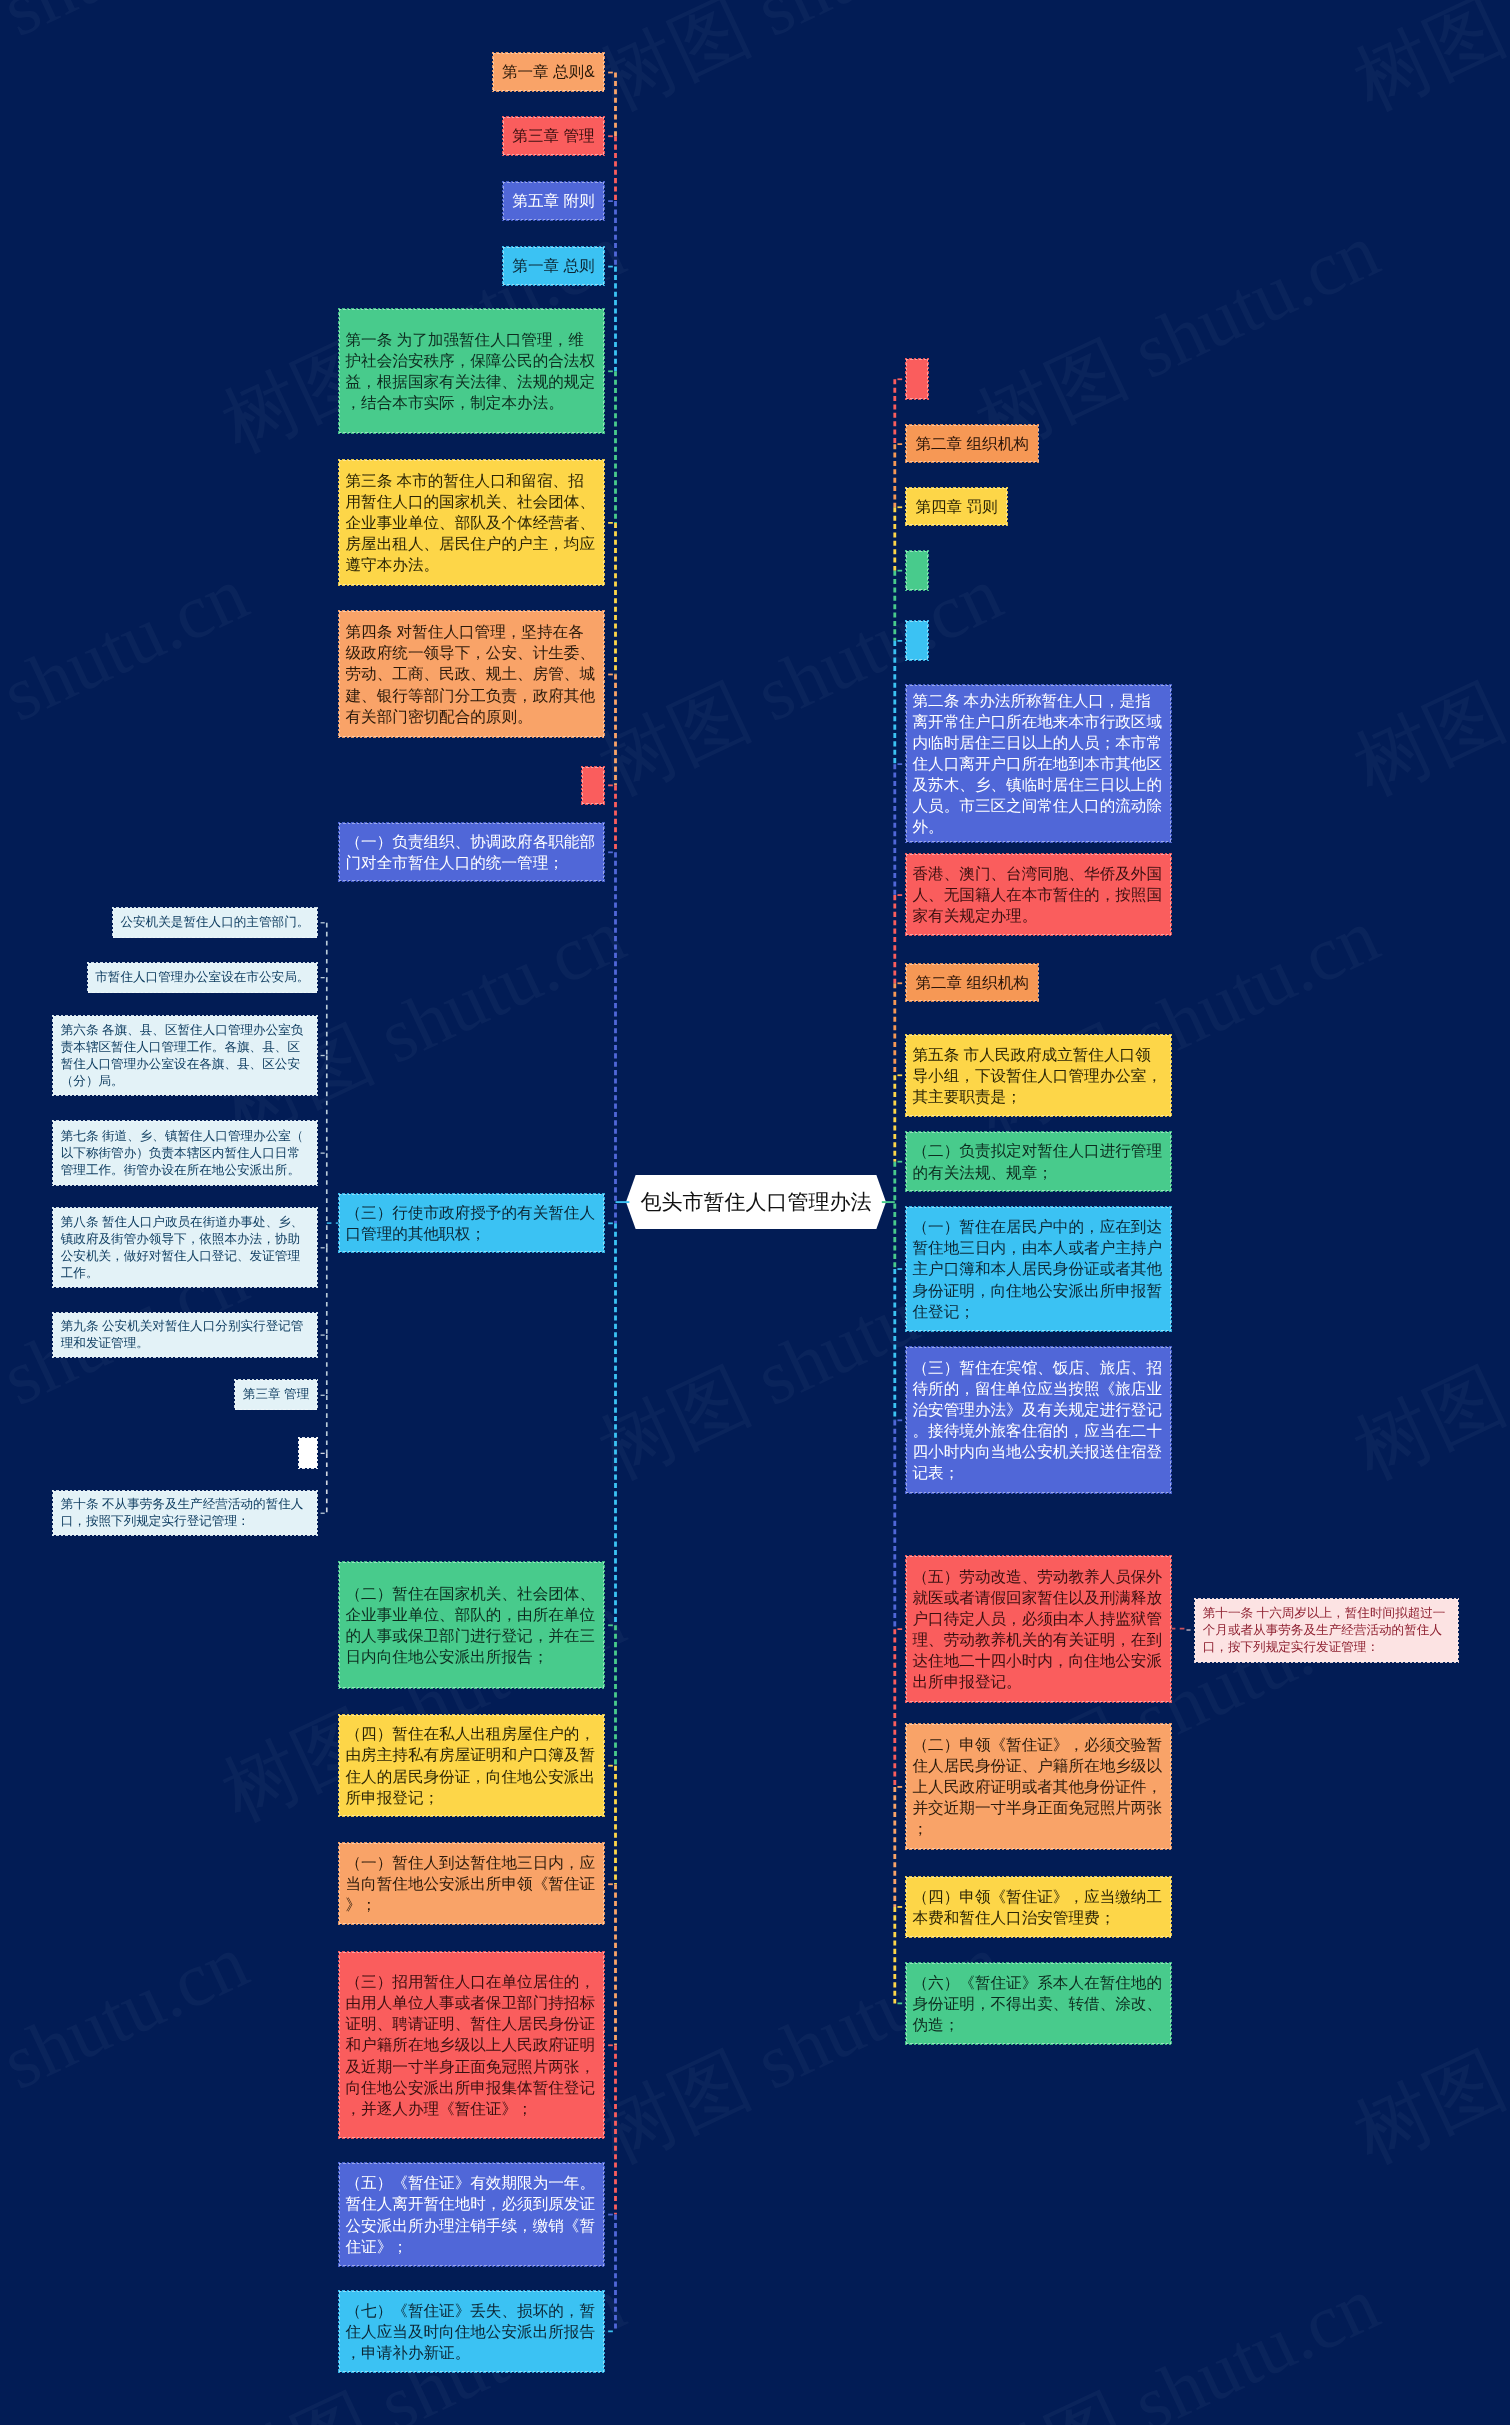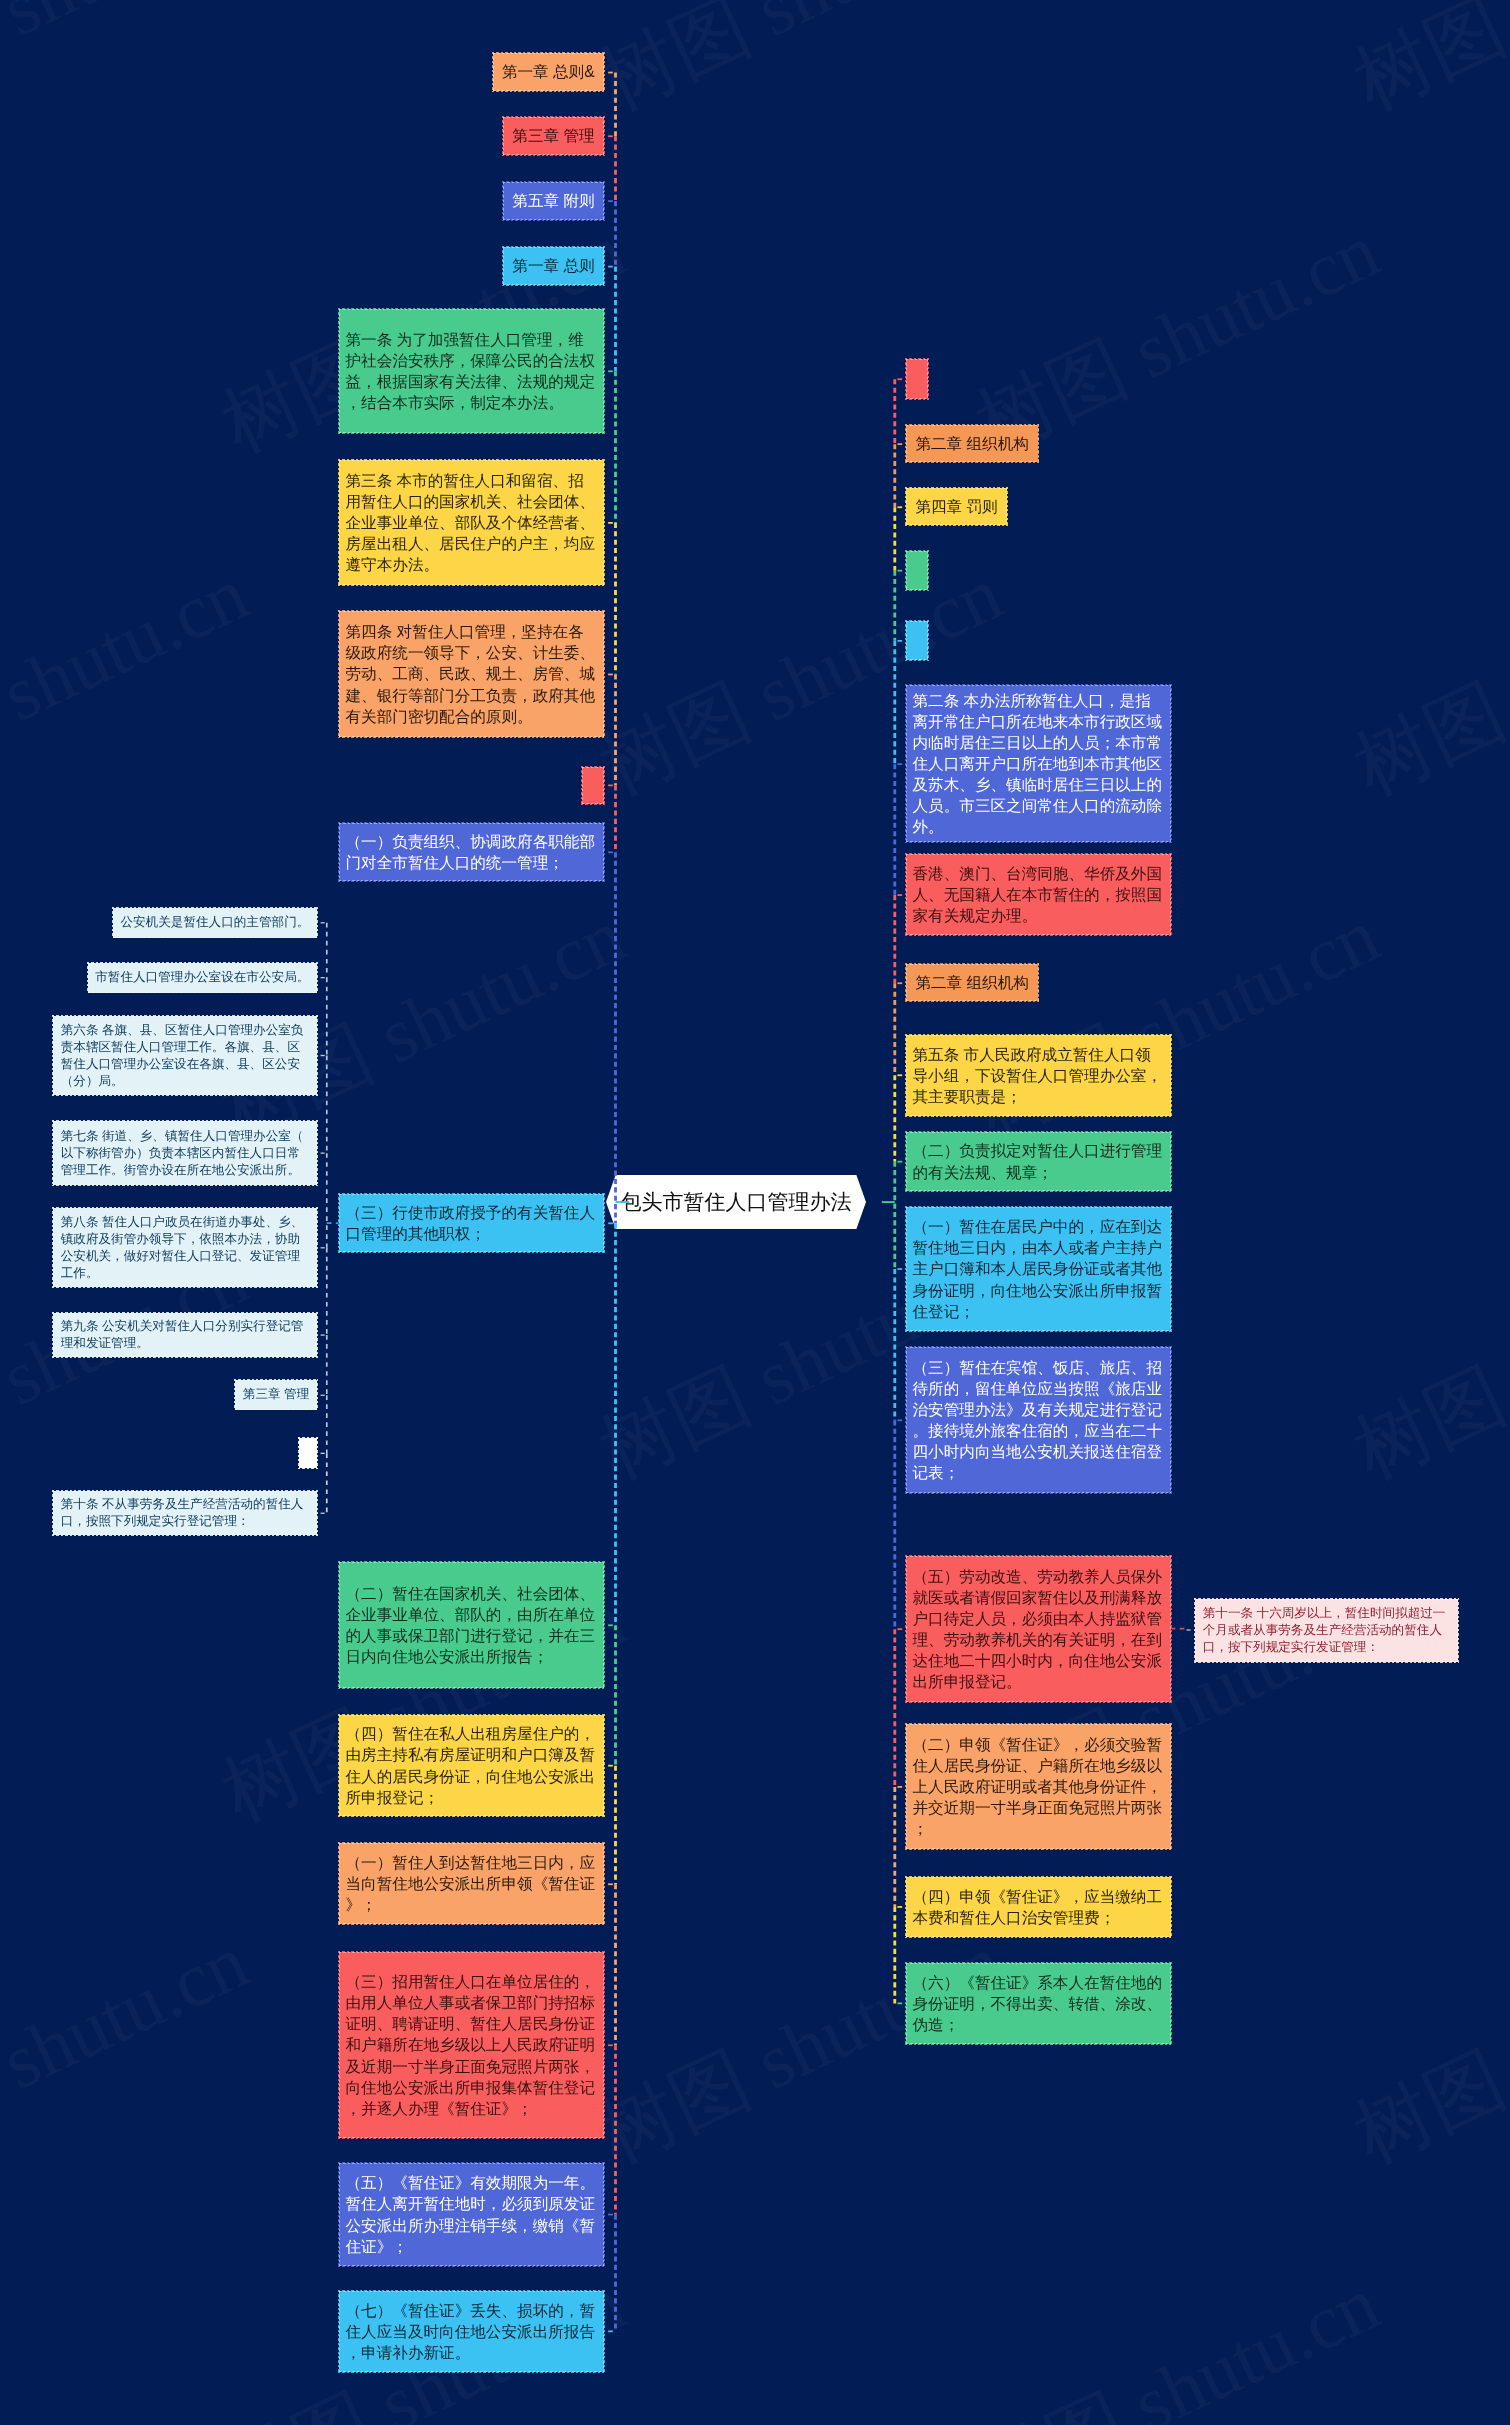--- a/index.html
+++ b/index.html
@@ -68,21 +68,21 @@
     <div class="wm" style="left: 960px; top: 1068px;">树图 shutu.cn</div>
     <div class="wm" style="left: 206px; top: 1068px;">树图 shutu.cn</div>
     <div class="wm" style="left: 1338px; top: 726px;">树图 shutu.cn</div>
     <div class="wm" style="left: 583px; top: 726px;">树图 shutu.cn</div>
     <div class="wm" style="left: -171px; top: 726px;">树图 shutu.cn</div>
     <div class="wm" style="left: 960px; top: 383px;">树图 shutu.cn</div>
     <div class="wm" style="left: 206px; top: 383px;">树图 shutu.cn</div>
     <div class="wm" style="left: 1338px; top: 41px;">树图 shutu.cn</div>
     <div class="wm" style="left: 583px; top: 41px;">树图 shutu.cn</div>
     <div class="wm" style="left: -171px; top: 41px;">树图 shutu.cn</div>
-  <div id="root" style="left: 606px; top: 1175px; width: 260px; height: 54px; background: rgb(255, 255, 255); color: rgb(17, 17, 17);">
+  <div id="root" style="left: 626px; top: 1175px; width: 260px; height: 54px; background: rgb(255, 255, 255); color: rgb(17, 17, 17);">
     <span>包头市暂住人口管理办法</span>
   </div>
 <svg class="links" width="1510" height="2426" viewBox="0 0 2560 4112">
       <line x1="550.5" y1="1564" x2="543.5" y2="1564" stroke="#E3F2F7" stroke-width="2.2" stroke-opacity="0.82"></line>
       <line x1="550.5" y1="1657" x2="543.5" y2="1657" stroke="#E3F2F7" stroke-width="2.2" stroke-opacity="0.82"></line>
       <line x1="550.5" y1="1789" x2="543.5" y2="1789" stroke="#E3F2F7" stroke-width="2.2" stroke-opacity="0.82"></line>
       <line x1="550.5" y1="1954.5" x2="543.5" y2="1954.5" stroke="#E3F2F7" stroke-width="2.2" stroke-opacity="0.82"></line>
       <line x1="550.5" y1="2115" x2="543.5" y2="2115" stroke="#E3F2F7" stroke-width="2.2" stroke-opacity="0.82"></line>
       <line x1="550.5" y1="2263" x2="543.5" y2="2263" stroke="#E3F2F7" stroke-width="2.2" stroke-opacity="0.82"></line>
       <line x1="550.5" y1="2365" x2="543.5" y2="2365" stroke="#E3F2F7" stroke-width="2.2" stroke-opacity="0.82"></line>

